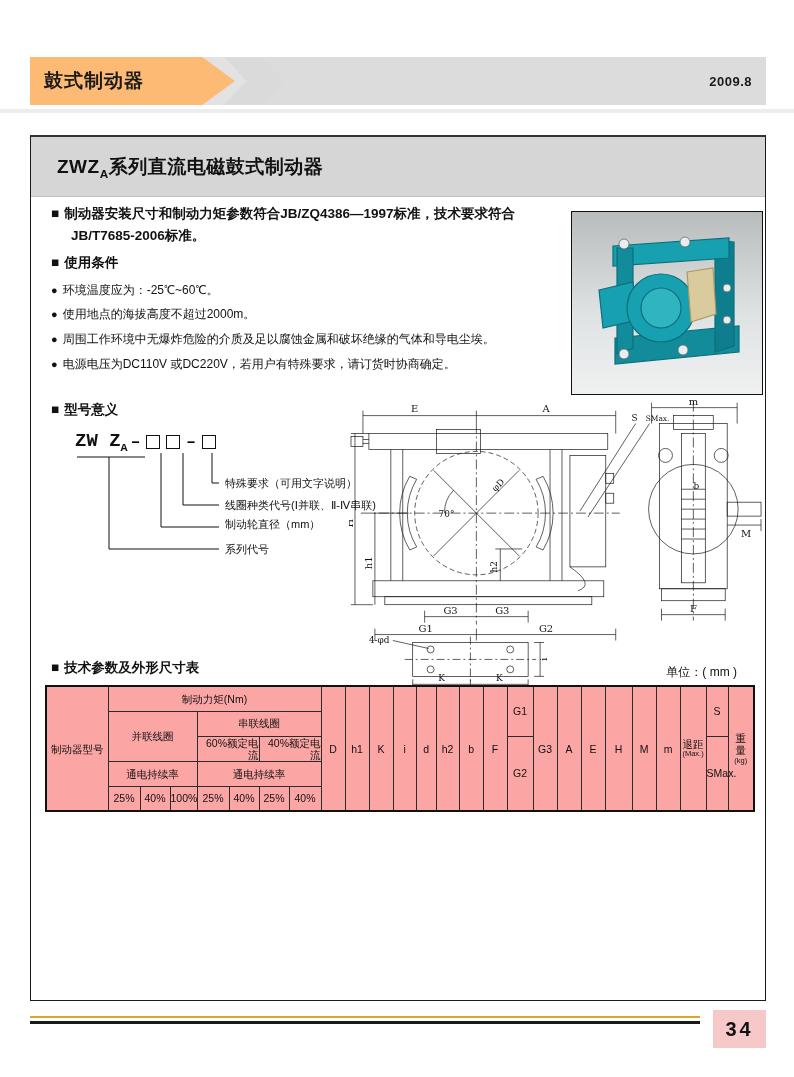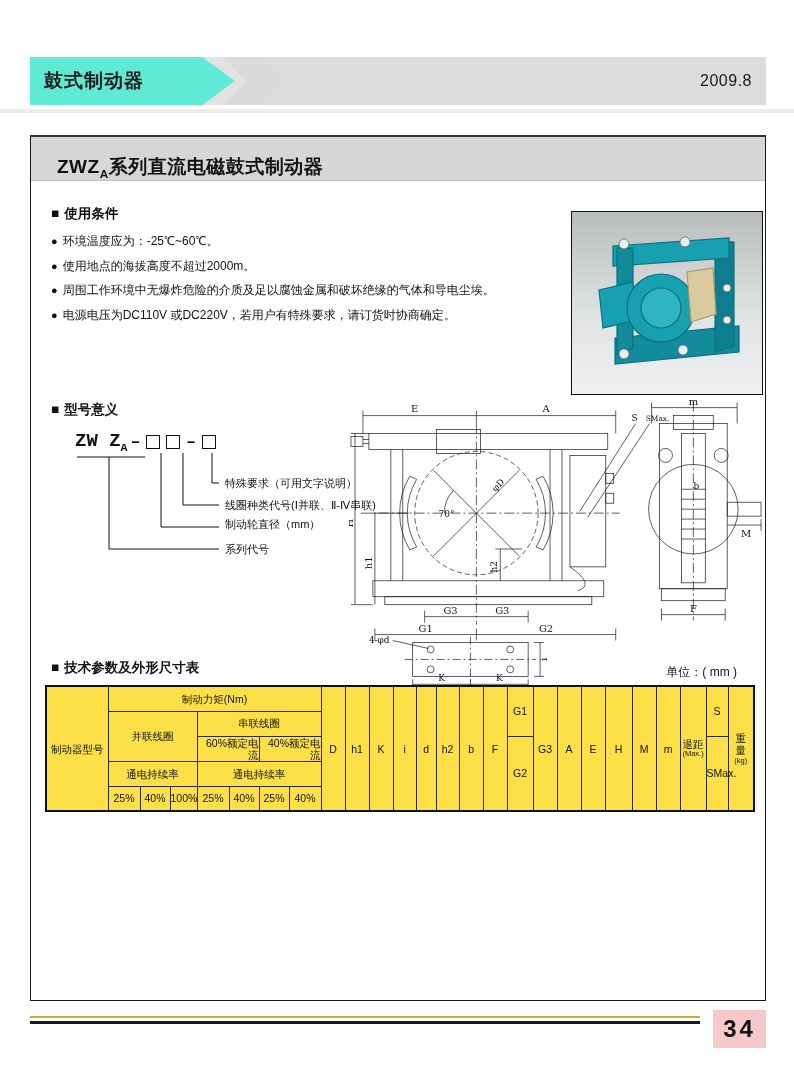--- a/index.html
+++ b/index.html
@@ -3,36 +3,36 @@
 <meta charset="utf-8">
 <style>
   * { margin:0; padding:0; box-sizing:border-box; }
   body { font-family:"Liberation Sans", sans-serif; background:#fff; }
   .page { position:relative; width:794px; height:1077px; background:#ffffff; overflow:hidden; }
 
   
   .header-band { position:absolute; left:30px; top:57px; width:736px; height:48px; }
   .band-gray { position:absolute; left:160px; right:0; top:0; bottom:0; background:#dcdcdc;
                display:flex; align-items:center; justify-content:flex-end; padding-right:14px; }
-  .band-gray .date { font-size:16px; color:#1a1a1a; letter-spacing:0.5px; }
+  .band-gray .date { font-size:13px; color:#1a1a1a; letter-spacing:0.5px;font-weight:bold; }
   .chev { position:absolute; top:0; width:58px; height:48px; background:#dcdcdc;
           clip-path:polygon(0 0, 62% 0, 100% 50%, 62% 100%, 0 100%, 38% 50%); }
   .chev1 { left:158px; background:#e2e2e2; }
   .chev2 { left:196px; background:#dadada; }
-  .band-pink { position:absolute; left:0; top:0; width:205px; height:48px; background:#5eead4;
+  .band-pink { position:absolute; left:0; top:0; width:205px; height:48px; background:#fdba74;
                clip-path:polygon(0 0, 84% 0, 100% 50%, 84% 100%, 0 100%);
                display:flex; align-items:center; padding-left:14px; }
   .band-pink span { font-size:19px; font-weight:bold; color:#1a1a1a; letter-spacing:1px; }
   .header-underline { position:absolute; left:0; top:109px; width:794px; height:4px; background:#ededed; }
 
   
   .content-box { position:absolute; left:30px; top:135px; width:736px; height:866px;
                  background:#fff; border:1px solid #1a1a1a; border-top:2px solid #333; }
-  .title-bar { position:absolute; left:0; top:0; width:100%; height:44px; background:#d6d6d6;
-               display:flex; align-items:flex-end; padding-left:26px; border-bottom:1px solid #c0c0c0; }
+  .title-bar { position:absolute; left:0; top:0; width:100%; height:60px; background:#d6d6d6;
+               display:flex; align-items:center; padding-left:26px; border-bottom:1px solid #c0c0c0; }
   .doc-title { font-size:19px; font-weight:bold; color:#111; letter-spacing:0.5px; }
   sub { font-size:0.62em; }
 
   .intro { position:absolute; left:20px; top:66px; width:512px; }
   .sq-item { font-size:13.5px; font-weight:bold; color:#111; line-height:1.65;
              padding-left:20px; text-indent:-20px; margin-bottom:4px; }
   .sq-item .sq { margin-right:5px; }
   .cond-list { list-style:none; }
   .cond-list li { font-size:12px; color:#111; line-height:1.3; margin:9px 0;
                   padding-left:18px; text-indent:-18px; }
@@ -59,32 +59,32 @@
   .draw-svg text.sm { font-size:7.5px; }
   .draw-svg text.md { font-size:9px; }
 
   
   .table-heading { position:absolute; left:20px; top:520px; }
   .unit-label { position:absolute; right:28px; top:527px; font-size:12px; color:#111; }
   .param-table { position:absolute; left:14px; top:548px; width:707px;
                  border-collapse:collapse; table-layout:fixed; border:2px solid #111; }
   .param-table th, .param-table td { border:1px solid #2b2b2b; text-align:center;
                  vertical-align:middle; padding:0; font-weight:normal; color:#111; }
-  .param-table thead th { background:#fde047; font-size:10.5px; line-height:1.15; }
+  .param-table thead th { background:#fca5a5; font-size:10.5px; line-height:1.15; }
   .param-table thead tr { height:25px; }
   th.tiny { font-size:8.5px;text-align:right; }
   .small { font-size:7.5px; line-height:1.1; }
   .wvert { width:13px; margin:0 auto; line-height:1.15; font-size:10.5px; word-break:break-all; }
 
   
   .rule-gold { position:absolute; left:30px; top:1016px; width:670px; height:2px; background:#d9a62e; }
   .rule-black { position:absolute; left:30px; top:1021px; width:670px; height:3px; background:#1a1a1a; }
   .page-num-box { position:absolute; left:713px; top:1010px; width:53px; height:38px; background:#f6c8c8;
                   display:flex; align-items:center; justify-content:center;
-                  font-size:24px; font-weight:bold; color:#111; letter-spacing:3px; }
+                  font-size:20px; font-weight:bold; color:#111; letter-spacing:3px; }
 </style>
 </head>
 <body>
 
 <div class="page">
 
   <div class="header-band">
     <div class="band-gray">
       <span class="date">2009.8</span>
     </div>
@@ -96,20 +96,21 @@
   </div>
   <div class="header-underline"></div>
 
   <div class="content-box">
 
     <div class="title-bar">
       <span class="doc-title"><span>ZWZ</span><sub>A</sub><span>系列直流电磁鼓式制动器</span></span>
     </div>
 
     <div class="intro">
+      <div class="sq-item"><span class="sq">■</span><span>制动器安装尺寸和制动力矩参数符合JB/ZQ4386—1997标准，技术要求符合JB/T7685-2006标准。</span></div>
       <div class="sq-item"><span class="sq">■</span><span>使用条件</span></div>
       <ul class="cond-list">
         <li><span class="dot">●</span><span>环境温度应为：-25℃~60℃。</span></li>
         <li><span class="dot">●</span><span>使用地点的海拔高度不超过2000m。</span></li>
         <li><span class="dot">●</span><span>周围工作环境中无爆炸危险的介质及足以腐蚀金属和破坏绝缘的气体和导电尘埃。</span></li>
         <li><span class="dot">●</span><span>电源电压为DC110V 或DC220V，若用户有特殊要求，请订货时协商确定。</span></li>
       </ul>
     </div>
 
     <div class="photo">

